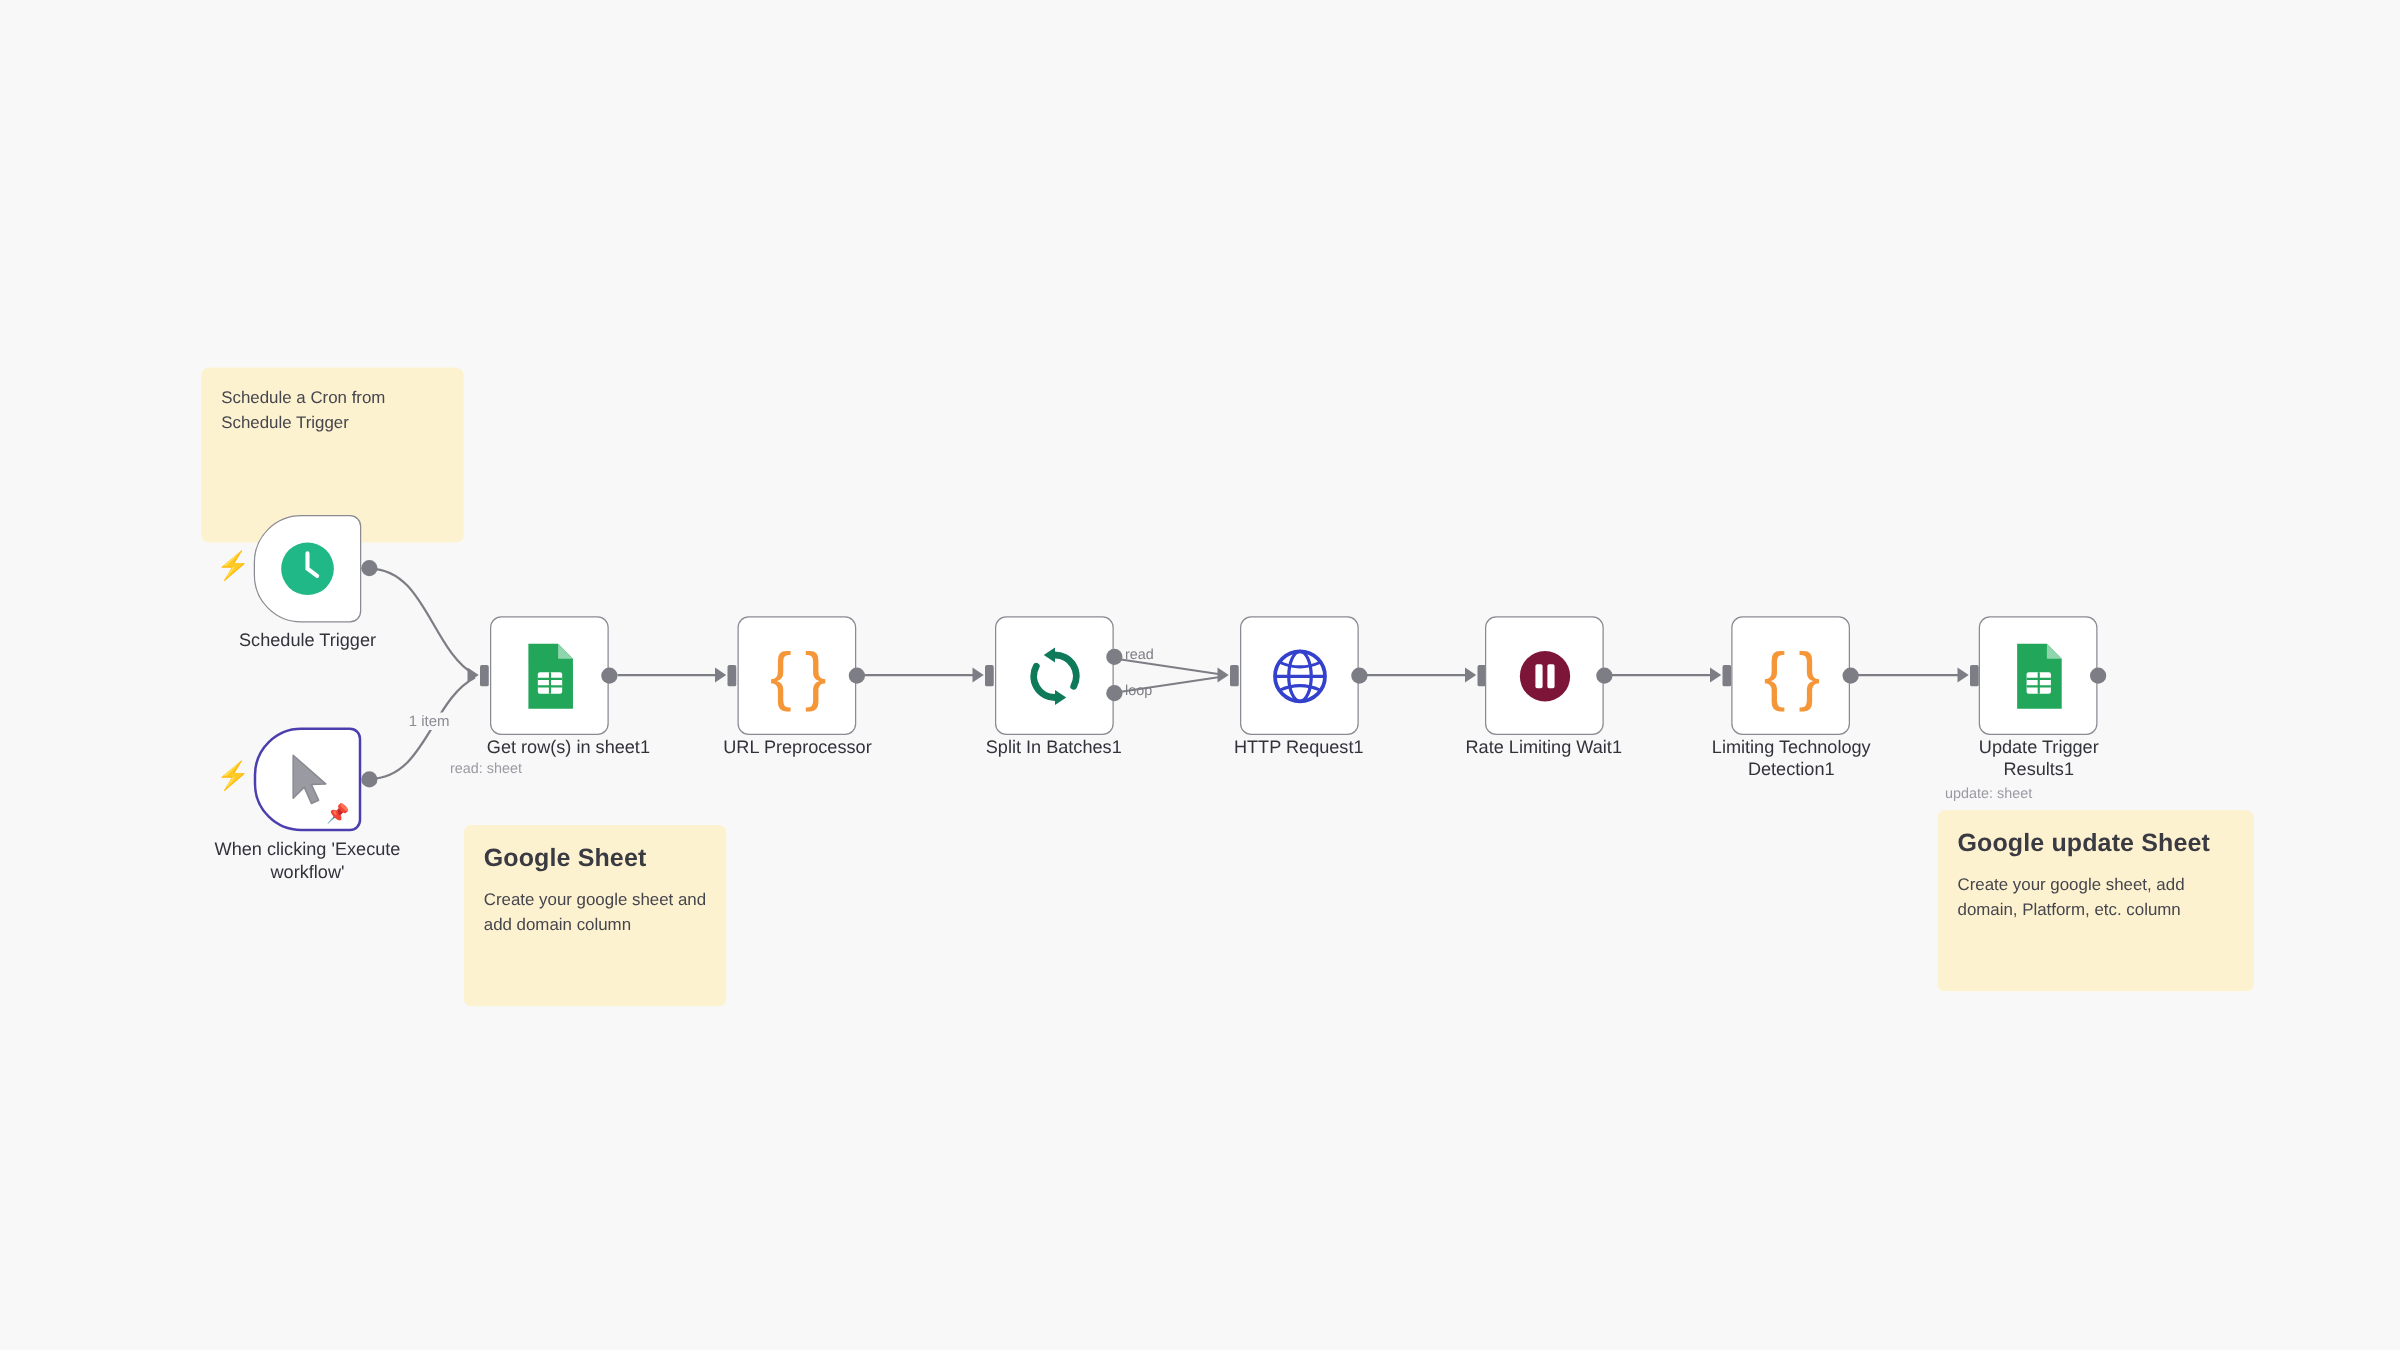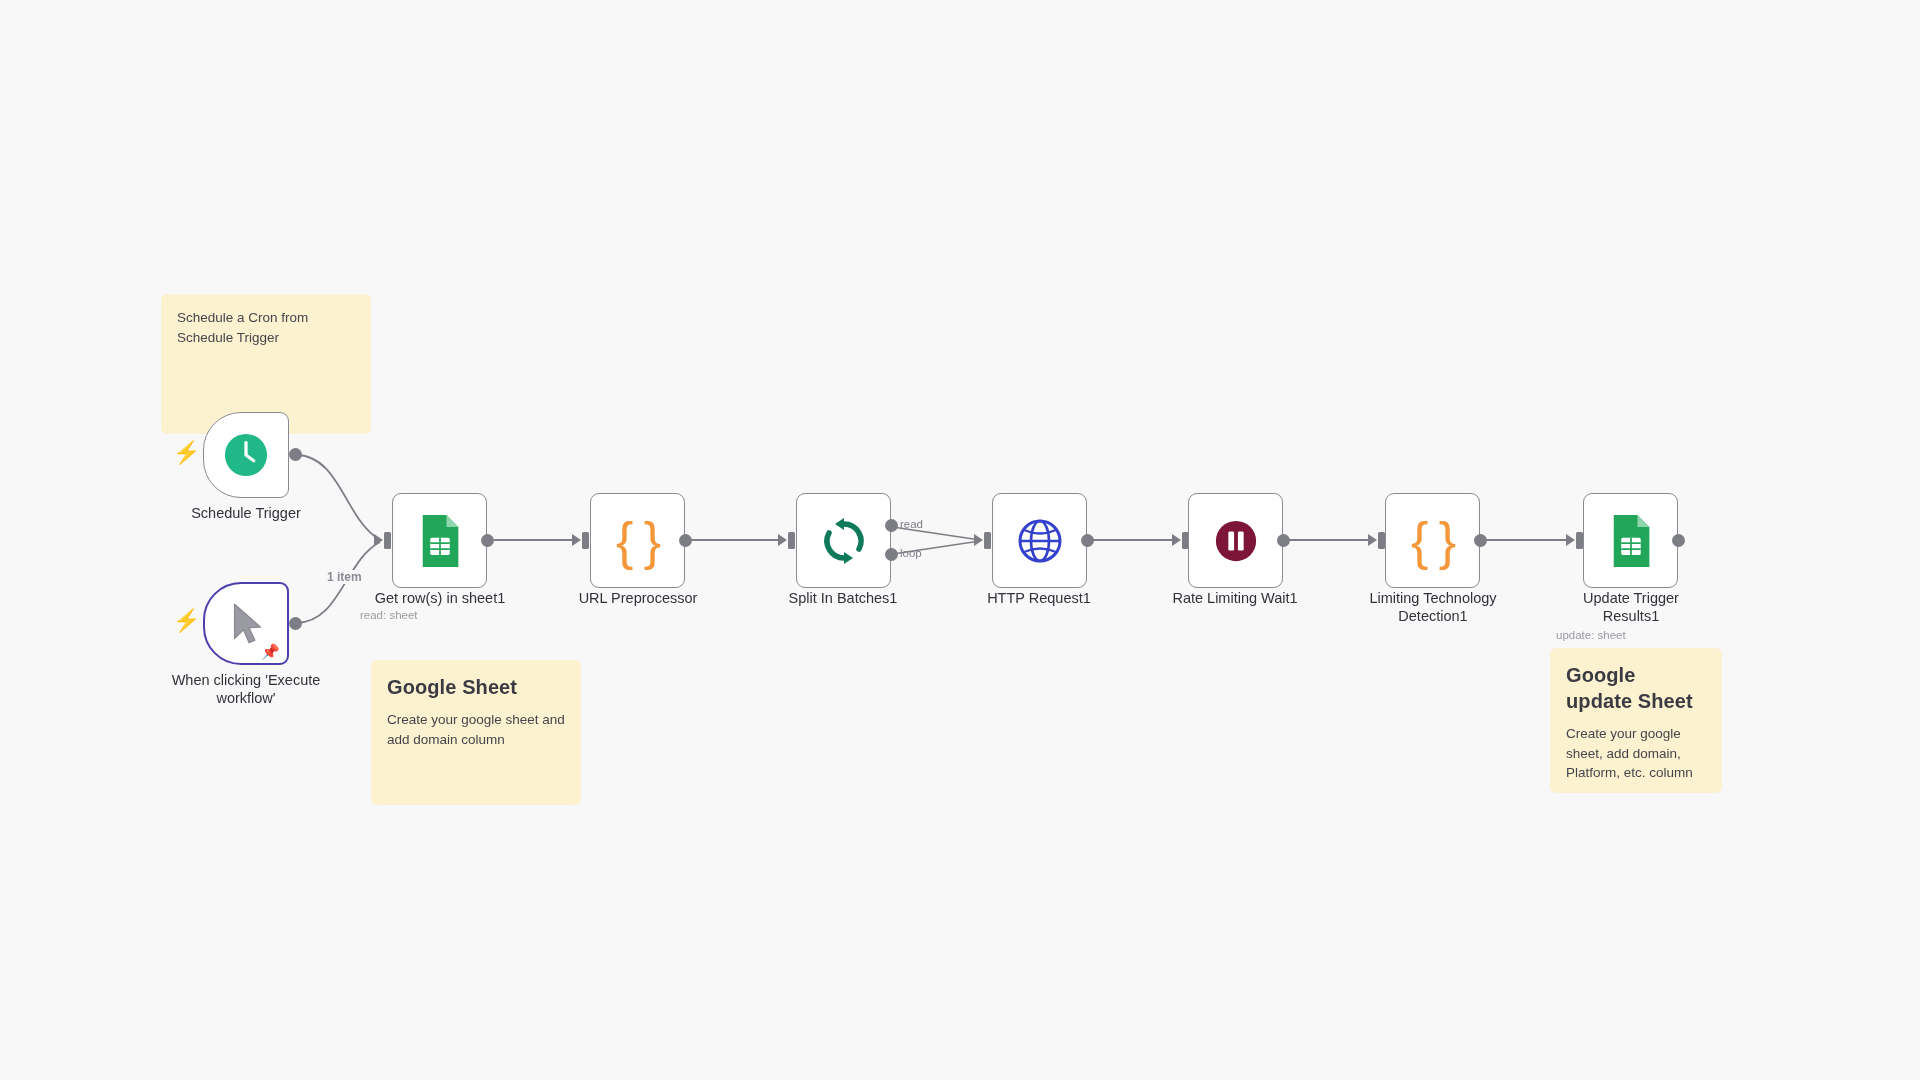--- a/index.html
+++ b/index.html
@@ -111,21 +111,20 @@
     position: absolute;
     font-size: 11.5px;
     color: #7d7d85;
   }
   .edge-label {
     position: absolute;
     font-size: 12px;
     color: #8b8b93;
     background: #f8f8f9;
     padding: 0 2px;
-    font-weight: bold;
   }
 
   .bolt {
     position: absolute;
     color: #ff7b6b;
     font-size: 22px;
     line-height: 1;
     user-select: none;
   }
 
@@ -196,21 +195,21 @@
 
   <div class="sticky" style="left:161px; top:274px; width:210px; height:140px;margin-top:20px;">
     <div class="sticky-plain">Schedule a Cron from Schedule Trigger</div>
   </div>
 
   <div class="sticky" style="left:371px; top:660px; width:210px; height:145px;">
     <div class="sticky-title">Google Sheet</div>
     <div class="sticky-body">Create your google sheet and add domain column</div>
   </div>
 
-  <div class="sticky" style="left:1550px; top:648px; width:172px; height:145px;">
+  <div class="sticky" style="left:1550px; top:648px; width:253px; height:145px;">
     <div class="sticky-title">Google update Sheet</div>
     <div class="sticky-body">Create your google sheet, add domain, Platform, etc. column</div>
   </div>
 
   <div class="bolt" style="left:173px; top:442px;">⚡</div>
   <div class="node trigger" style="left:203px; top:412px; width:86px; height:86px;">
     <svg class="clock-ico" viewBox="0 0 48 48">
       <circle cx="24" cy="24" r="22" fill="#20b886"></circle>
       <path d="M24 11 L24 24 L32 30" stroke="#ffffff" stroke-width="3.4" stroke-linecap="round" fill="none"></path>
     </svg>
@@ -238,21 +237,21 @@
       <path d="M26 1 L37 12 L26 12 Z" fill="#8fd6ad"></path>
       <rect x="11" y="22" width="18" height="16" rx="1.5" fill="#ffffff"></rect>
       <g stroke="#22a65a" stroke-width="1.6">
         <line x1="11" y1="27" x2="29" y2="27"></line>
         <line x1="11" y1="32.5" x2="29" y2="32.5"></line>
         <line x1="20" y1="22" x2="20" y2="38"></line>
       </g>
     </svg>
   </div>
   <div class="endpoint-out" style="left:481px; top:534px;"></div>
-  <div class="node-label" style="left:360px; top:589px; width:160px;">Get row(s) in sheet1</div>
+  <div class="node-label" style="left:360px; top:589px; width:160px;text-align:right;">Get row(s) in sheet1</div>
   <div class="node-sublabel" style="left:360px; top:609px; width:160px;">read: sheet</div>
 
   <div class="arrow-in" style="left:572px; top:534px;"></div>
   <div class="endpoint-in" style="left:582px; top:532px;"></div>
   <div class="node" style="left:590px; top:493px; width:95px; height:95px;">
     <span class="code-ico">{&nbsp;}</span>
   </div>
   <div class="endpoint-out" style="left:679px; top:534px;"></div>
   <div class="node-label" style="left:558px; top:589px; width:160px;">URL Preprocessor</div>
 

